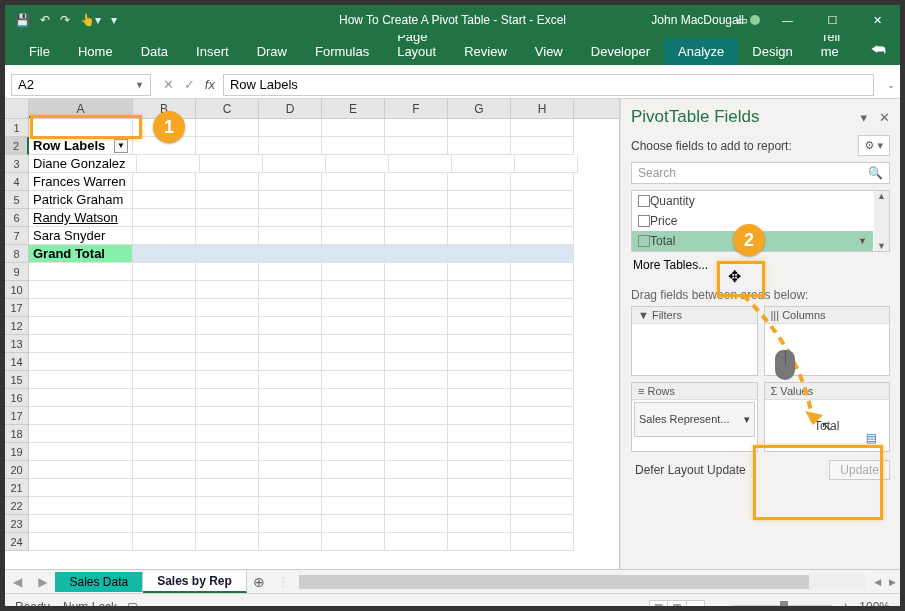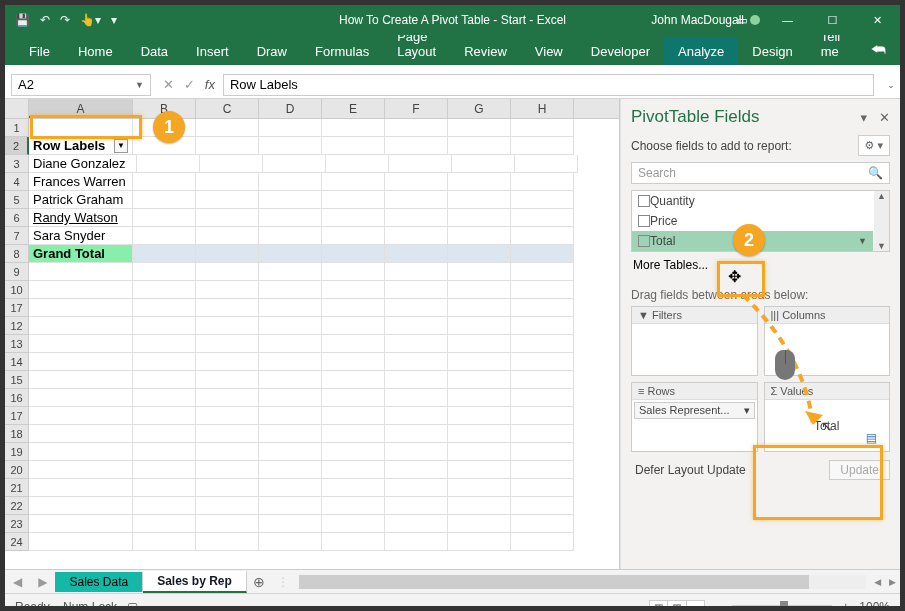--- a/index.html
+++ b/index.html
@@ -69,21 +69,21 @@
 .fieldrow { padding:3px 6px; display:flex; align-items:center; }
 .fieldrow.hl { background:#9fd3b5; }
 .fieldrow .cb { width:12px; height:12px; border:1px solid #888; }
 .fieldlist .sb { position:absolute; right:0; top:0; bottom:0; width:15px; background:#eee; display:flex; flex-direction:column; justify-content:space-between; font-size:9px; text-align:center; color:#666;}
 .moretables { padding:6px 2px; color:#000000; cursor:pointer;}
 .dragtxt { margin:10px 0 4px; color:#666; }
 .areas { display:grid; grid-template-columns:1fr 1fr; grid-template-rows:70px 70px; gap:6px; }
 .areabox { background:#fff; border:1px solid #ccc; display:flex; flex-direction:column;}
 .areabox .ah { background:#eee; padding:2px 6px; font-size:11px; color:#555; border-bottom:1px solid #ddd;}
 .areabox .abody { flex:1; padding:2px;}
-.areabox .pill { background:#f5f5f5; border:1px solid #ccc; padding:1px 4px; font-size:11px; display:flex; justify-content:space-between;}
+.areabox .pill { background:#f5f5f5; border:1px solid #ccc; padding:10px 4px; font-size:11px; display:flex; justify-content:space-between;}
 .pane-footer { display:flex; justify-content:space-between; align-items:center; margin-top:8px;}
 .updatebtn { border:1px solid #ccc; padding:2px 10px; color:#aaa; background:#f8f8f8;}
 
 
 .status { height: 26px; background: #f3f3f3; border-top:1px solid #d4d4d4; display:flex; align-items:center; font-size:12px; padding:0 10px; justify-content:space-between; color:#555;}
 .status .right { display:flex; align-items:center; gap:10px;}
 .viewbtns span { border:1px solid #ccc; padding:1px 4px; font-size:10px; margin-left:-1px; background:#fff;}
 .zoomslider { width:100px; height:4px; background:#ccc; position:relative;}
 .zoomslider::after { content:''; position:absolute; left:48%; top:-4px; width:8px; height:12px; background:#888;}
 

